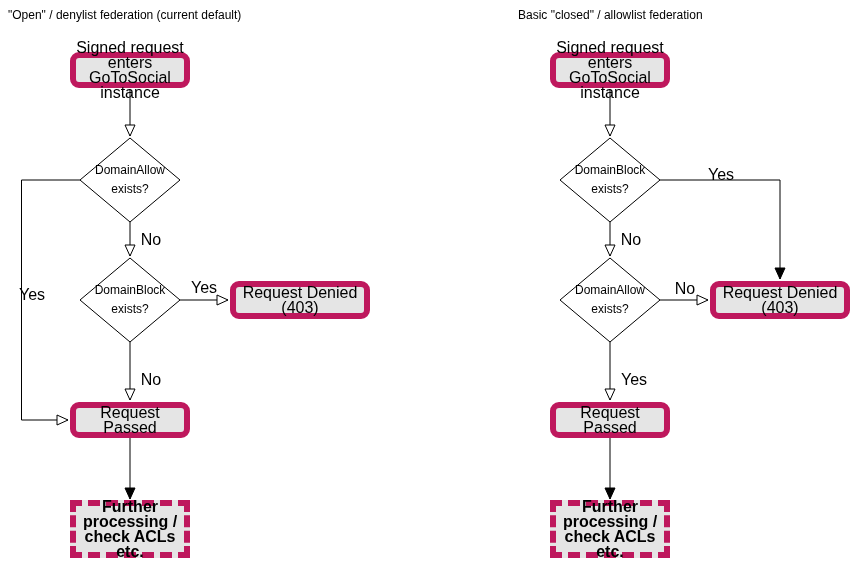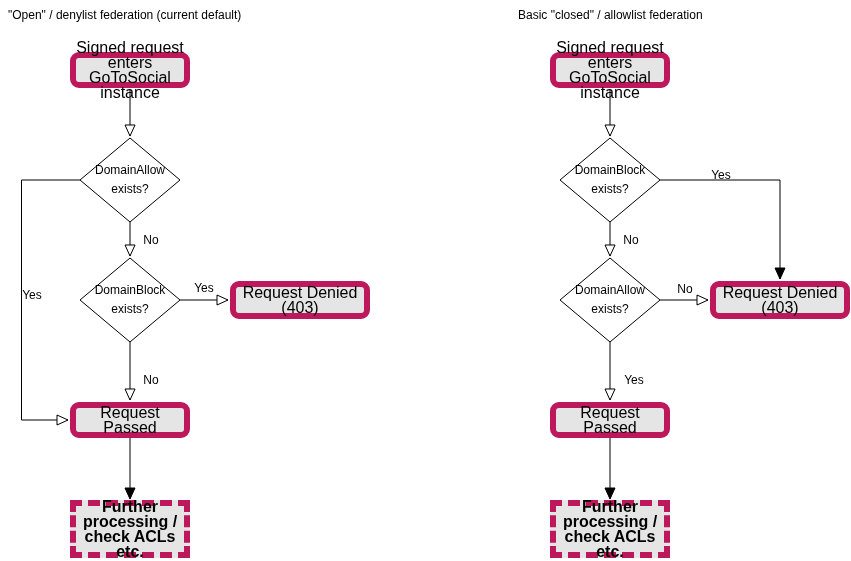--- a/index.html
+++ b/index.html
@@ -34,21 +34,21 @@
     position:absolute;
     display:flex; align-items:center; justify-content:center;
     text-align:center;
     font-size:12px; line-height:19px;
     white-space:pre-line;
     pointer-events:none;
   }
   .elabel {
     position:absolute;
     transform:translate(-50%,-50%);
-    font-size:12px; line-height:14px;
+    font-size:16px; line-height:14px;
     white-space:nowrap;
   }
 </style>
 </head>
 <body>
 
 <div class="canvas">
 
   <svg class="wires" width="851" height="561" viewBox="0 0 851 561">
     <defs>

